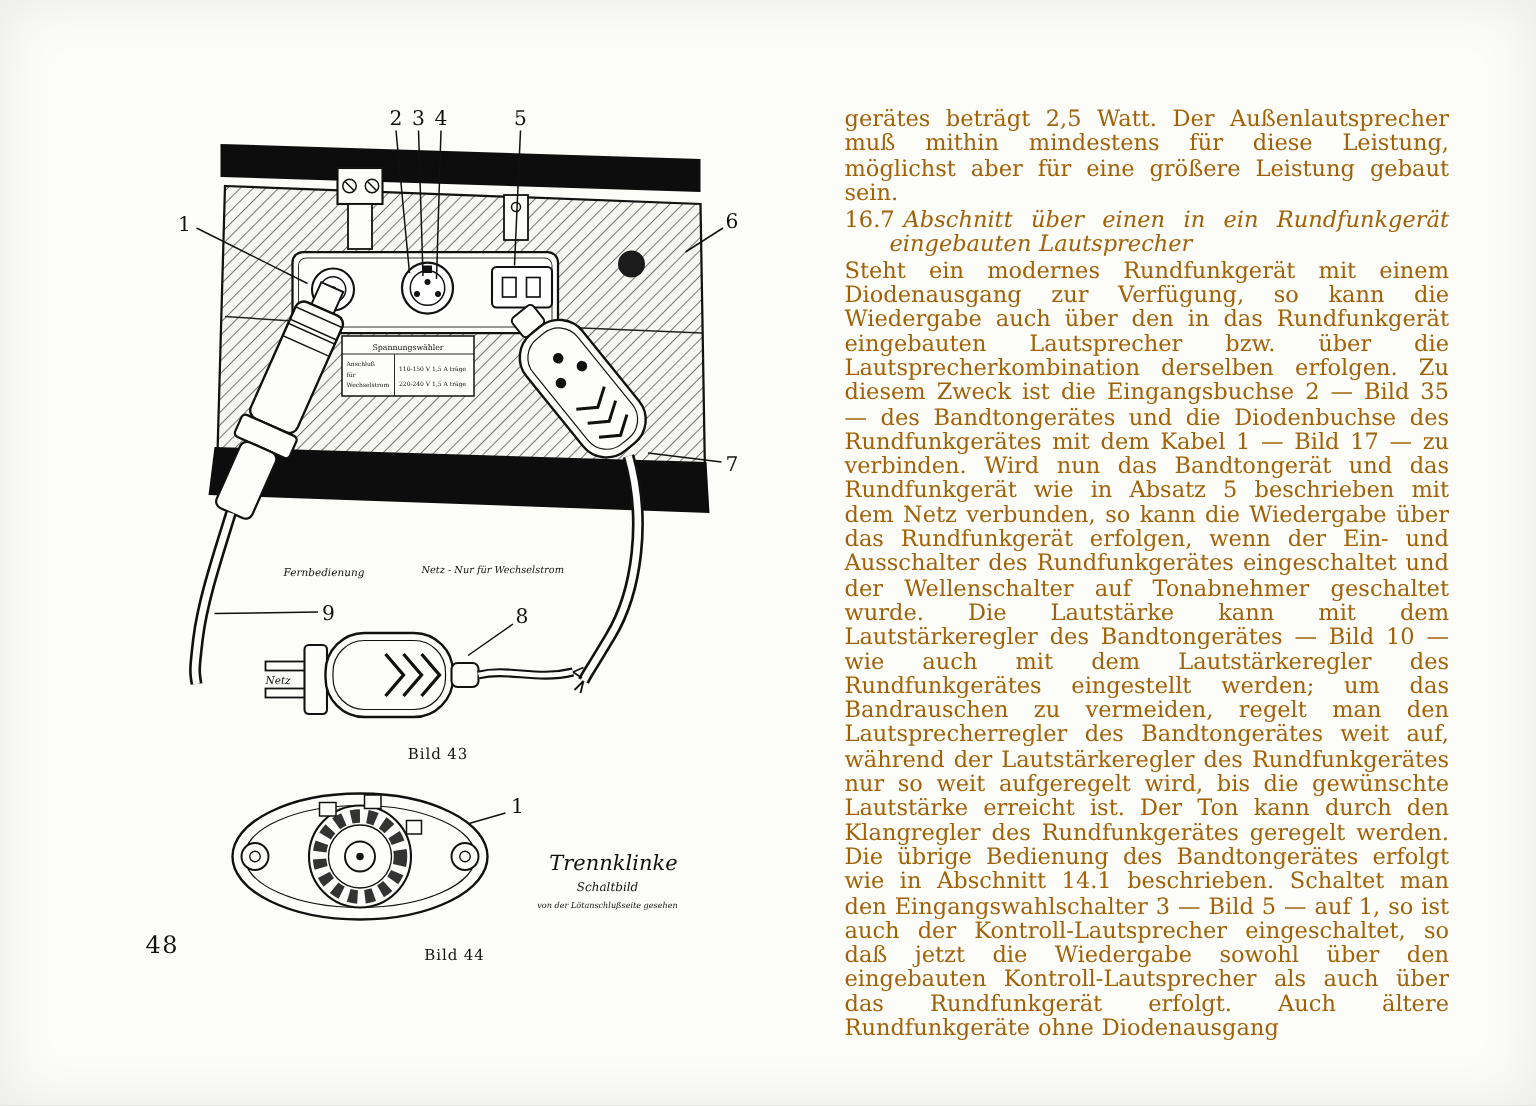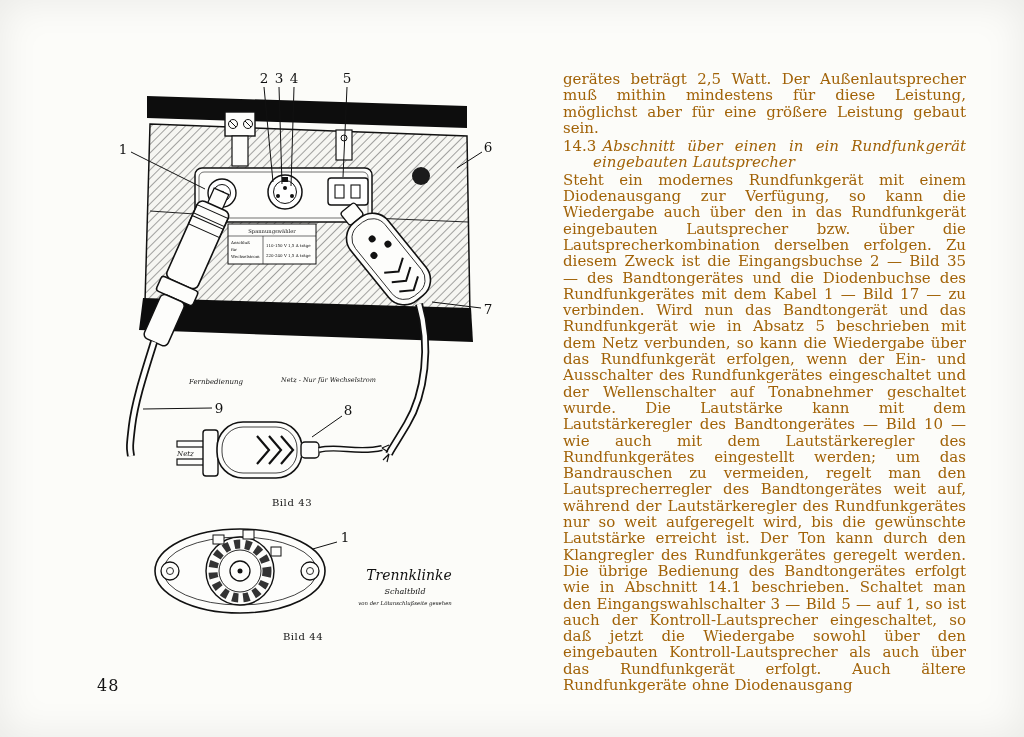--- a/index.html
+++ b/index.html
@@ -13,21 +13,21 @@
   .figure{position:absolute;left:85px;top:56px;width:445px;height:615px;}
   .textcol{
     position:absolute;left:563px;top:71px;width:403px;
     font-size:15px;line-height:16.3px;text-align:justify;
     color:#a16207;word-spacing:0.5px;
     -webkit-hyphens:auto;hyphens:auto;
   }
   .para{margin:0 0 1px 0;}
   .heading{font-style:italic;padding-left:30px;text-indent:-30px;margin:2px 0 1px 0;}
   .heading .hnum{font-style:normal;margin-right:6px;}
-  .pagenum{position:absolute;left:97px;top:676px;font-size:16px;letter-spacing:1px;}
+  .pagenum{position:absolute;left:97px;top:620px;font-size:16px;letter-spacing:1px;}
   svg text{font-family:"DejaVu Serif","Liberation Serif",serif;fill:#111;}
   .callout{font-size:13.5px;}
   .caption{font-size:10px;letter-spacing:0.6px;}
   .lbl-ital{font-style:italic;}
 </style>
 </head>
 <body>
 
 <div class="page">
 
@@ -192,20 +192,20 @@
     </g>
     <text class="caption" x="218" y="584" text-anchor="middle">Bild 44</text>
     <text class="lbl-ital" x="324" y="524" font-size="14" text-anchor="middle">Trennklinke</text>
     <text class="lbl-ital" x="320" y="538" font-size="8" text-anchor="middle">Schaltbild</text>
     <text class="lbl-ital" x="320" y="549" font-size="5.4" text-anchor="middle">von der Lötanschlußseite gesehen</text>
   </svg>
 
   <div class="textcol">
     <div class="para">gerätes beträgt 2,5 Watt. Der Außenlautsprecher muß mithin mindestens für diese Leistung, möglichst aber für eine größere Leistung gebaut sein.</div>
     <div class="para heading">
-      <span class="hnum">14.3</span><span>Abschnitt über einen in ein Rundfunkgerät eingebauten Lautsprecher</span>
+      <span class="hnum">16.7</span><span>Abschnitt über einen in ein Rundfunkgerät eingebauten Lautsprecher</span>
     </div>
     <div class="para">Steht ein modernes Rundfunkgerät mit einem Diodenausgang zur Verfügung, so kann die Wiedergabe auch über den in das Rundfunkgerät eingebauten Lautsprecher bzw. über die Lautsprecherkombination derselben erfolgen. Zu diesem Zweck ist die Eingangsbuchse 2 — Bild 35 — des Bandtongerätes und die Diodenbuchse des Rundfunkgerätes mit dem Kabel 1 — Bild 17 — zu verbinden. Wird nun das Bandtongerät und das Rundfunkgerät wie in Absatz 5 beschrieben mit dem Netz verbunden, so kann die Wiedergabe über das Rundfunkgerät erfolgen, wenn der Ein- und Ausschalter des Rundfunkgerätes eingeschaltet und der Wellenschalter auf Tonabnehmer geschaltet wurde. Die Lautstärke kann mit dem Lautstärkeregler des Bandtongerätes — Bild 10 — wie auch mit dem Lautstärkeregler des Rundfunkgerätes eingestellt werden; um das Bandrauschen zu vermeiden, regelt man den Lautsprecherregler des Bandtongerätes weit auf, während der Lautstärkeregler des Rundfunkgerätes nur so weit aufgeregelt wird, bis die gewünschte Lautstärke erreicht ist. Der Ton kann durch den Klangregler des Rundfunkgerätes geregelt werden. Die übrige Bedienung des Bandtongerätes erfolgt wie in Abschnitt 14.1 beschrieben. Schaltet man den Eingangswahlschalter 3 — Bild 5 — auf 1, so ist auch der Kontroll-Lautsprecher eingeschaltet, so daß jetzt die Wiedergabe sowohl über den eingebauten Kontroll-Lautsprecher als auch über das Rundfunkgerät erfolgt. Auch ältere Rundfunkgeräte ohne Diodenausgang</div>
   </div>
 
   <div class="pagenum">48</div>
 
 </div>
 
 </body></html>

